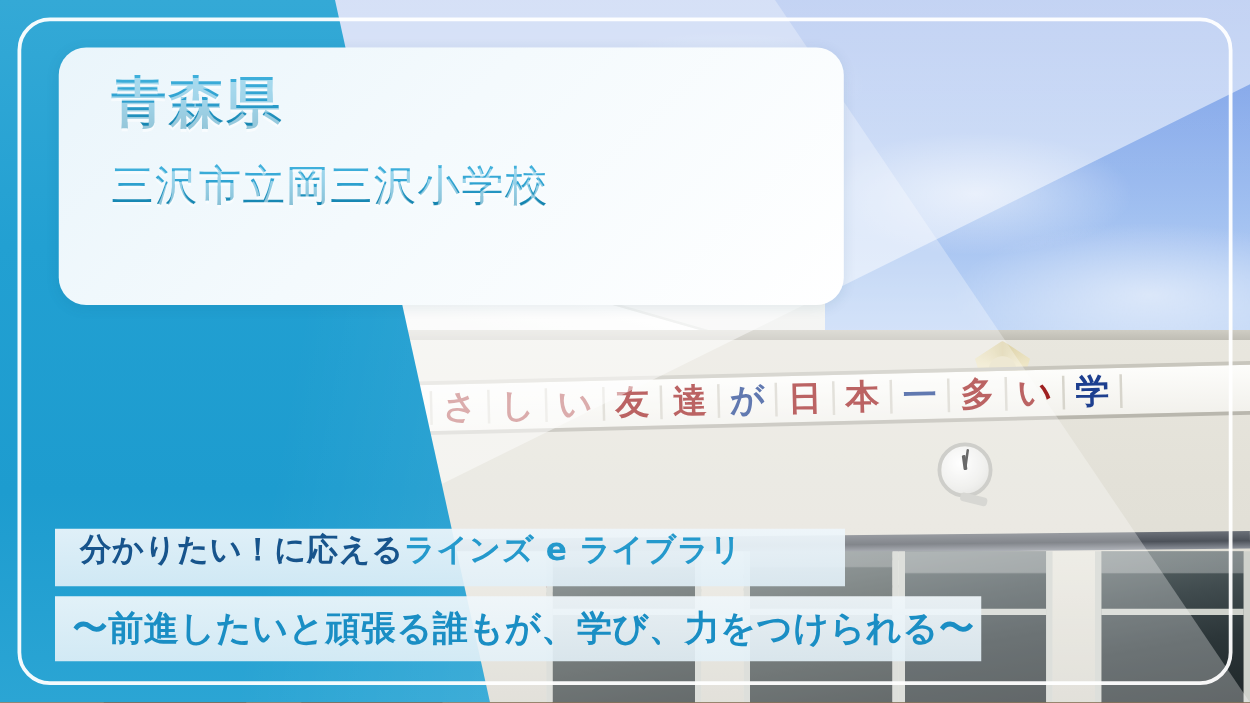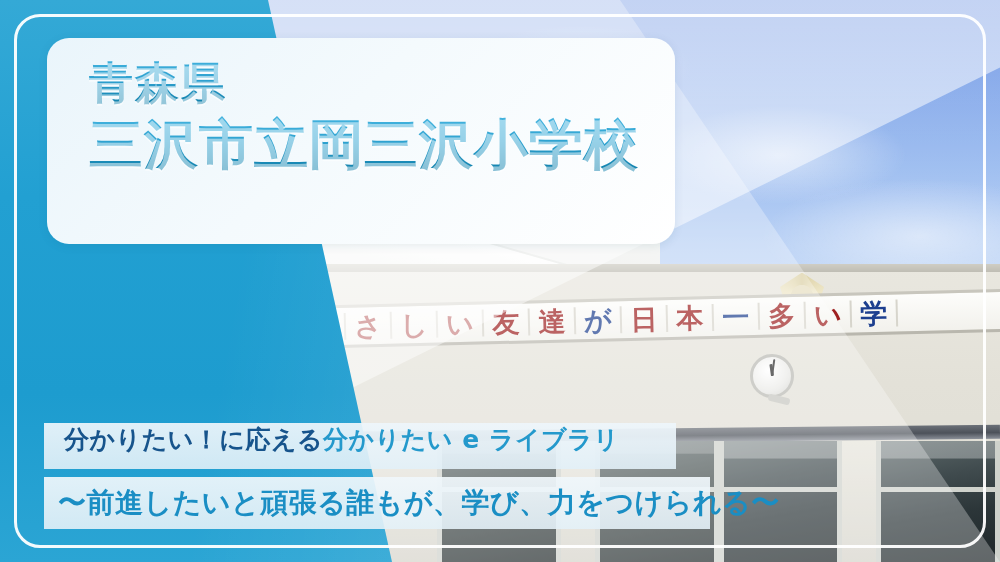--- a/index.html
+++ b/index.html
@@ -184,37 +184,37 @@
     padding:22px 0 0 42px;
   }
   .pref{
     font-size:44px;font-weight:700;line-height:1.05;letter-spacing:2px;
     font-family:"DejaVu Sans","Liberation Sans",sans-serif;
     background:linear-gradient(180deg,#3fb0dc 0%,#2ea0cf 45%,#0f7da7 100%);
     -webkit-background-clip:text;background-clip:text;color:transparent;
     text-shadow:0 2px 0 rgba(255,255,255,.55);
   }
   .school{
-    margin-top:9px;
-    font-size:54px;font-weight:700;line-height:1.12;letter-spacing:1px;
+    margin-top:24px;
+    font-size:34px;font-weight:400;line-height:1.12;letter-spacing:1px;
     font-family:"DejaVu Sans","Liberation Sans",sans-serif;
     background:linear-gradient(180deg,#45b4df 0%,#2fa3d1 42%,#0d7ba5 100%);
     -webkit-background-clip:text;background-clip:text;color:transparent;
     text-shadow:0 2px 0 rgba(255,255,255,.5);
     white-space:nowrap;
   }
 
   
   .sub1{
     position:absolute;left:44px;top:423px;width:632px;height:46px;
     background:linear-gradient(180deg,rgba(238,246,251,.93),rgba(226,240,248,.90));
     display:flex;align-items:flex-start;padding-left:20px;
   }
   .sub2{
-    position:absolute;left:44px;top:477px;width:666px;height:52px;
+    position:absolute;left:44px;top:477px;width:741px;height:52px;
     background:linear-gradient(180deg,rgba(240,247,251,.93),rgba(228,241,248,.90));
     display:flex;align-items:center;padding-left:14px;text-align:center;
   }
   .s-dark{
     font-size:25px;font-weight:700;letter-spacing:.5px;color:#17548c;
     font-family:"DejaVu Sans","Liberation Sans",sans-serif;white-space:nowrap;
   }
   .s-light{
     font-size:25px;font-weight:700;letter-spacing:.5px;color:#2499cc;
     font-family:"DejaVu Sans","Liberation Sans",sans-serif;white-space:nowrap;
@@ -305,21 +305,21 @@
   <div class="cyan"></div>
   <div class="cyan-soft"></div>
 
   <div class="title-card">
     <div class="pref">青森県</div>
     <div class="school">三沢市立岡三沢小学校</div>
   </div>
 
   <div class="sub1">
     <span class="s-dark">分かりたい！に応える</span>
-    <span class="s-light">分かりたい e ライブラリ</span>
+    <span class="s-light">ラインズ e ライブラリ</span>
   </div>
 
   <div class="sub2">
     <span class="s-big">〜前進したいと頑張る誰もが、学び、力をつけられる〜</span>
   </div>
 
   <div class="frame"></div>
 
 </div>
 

